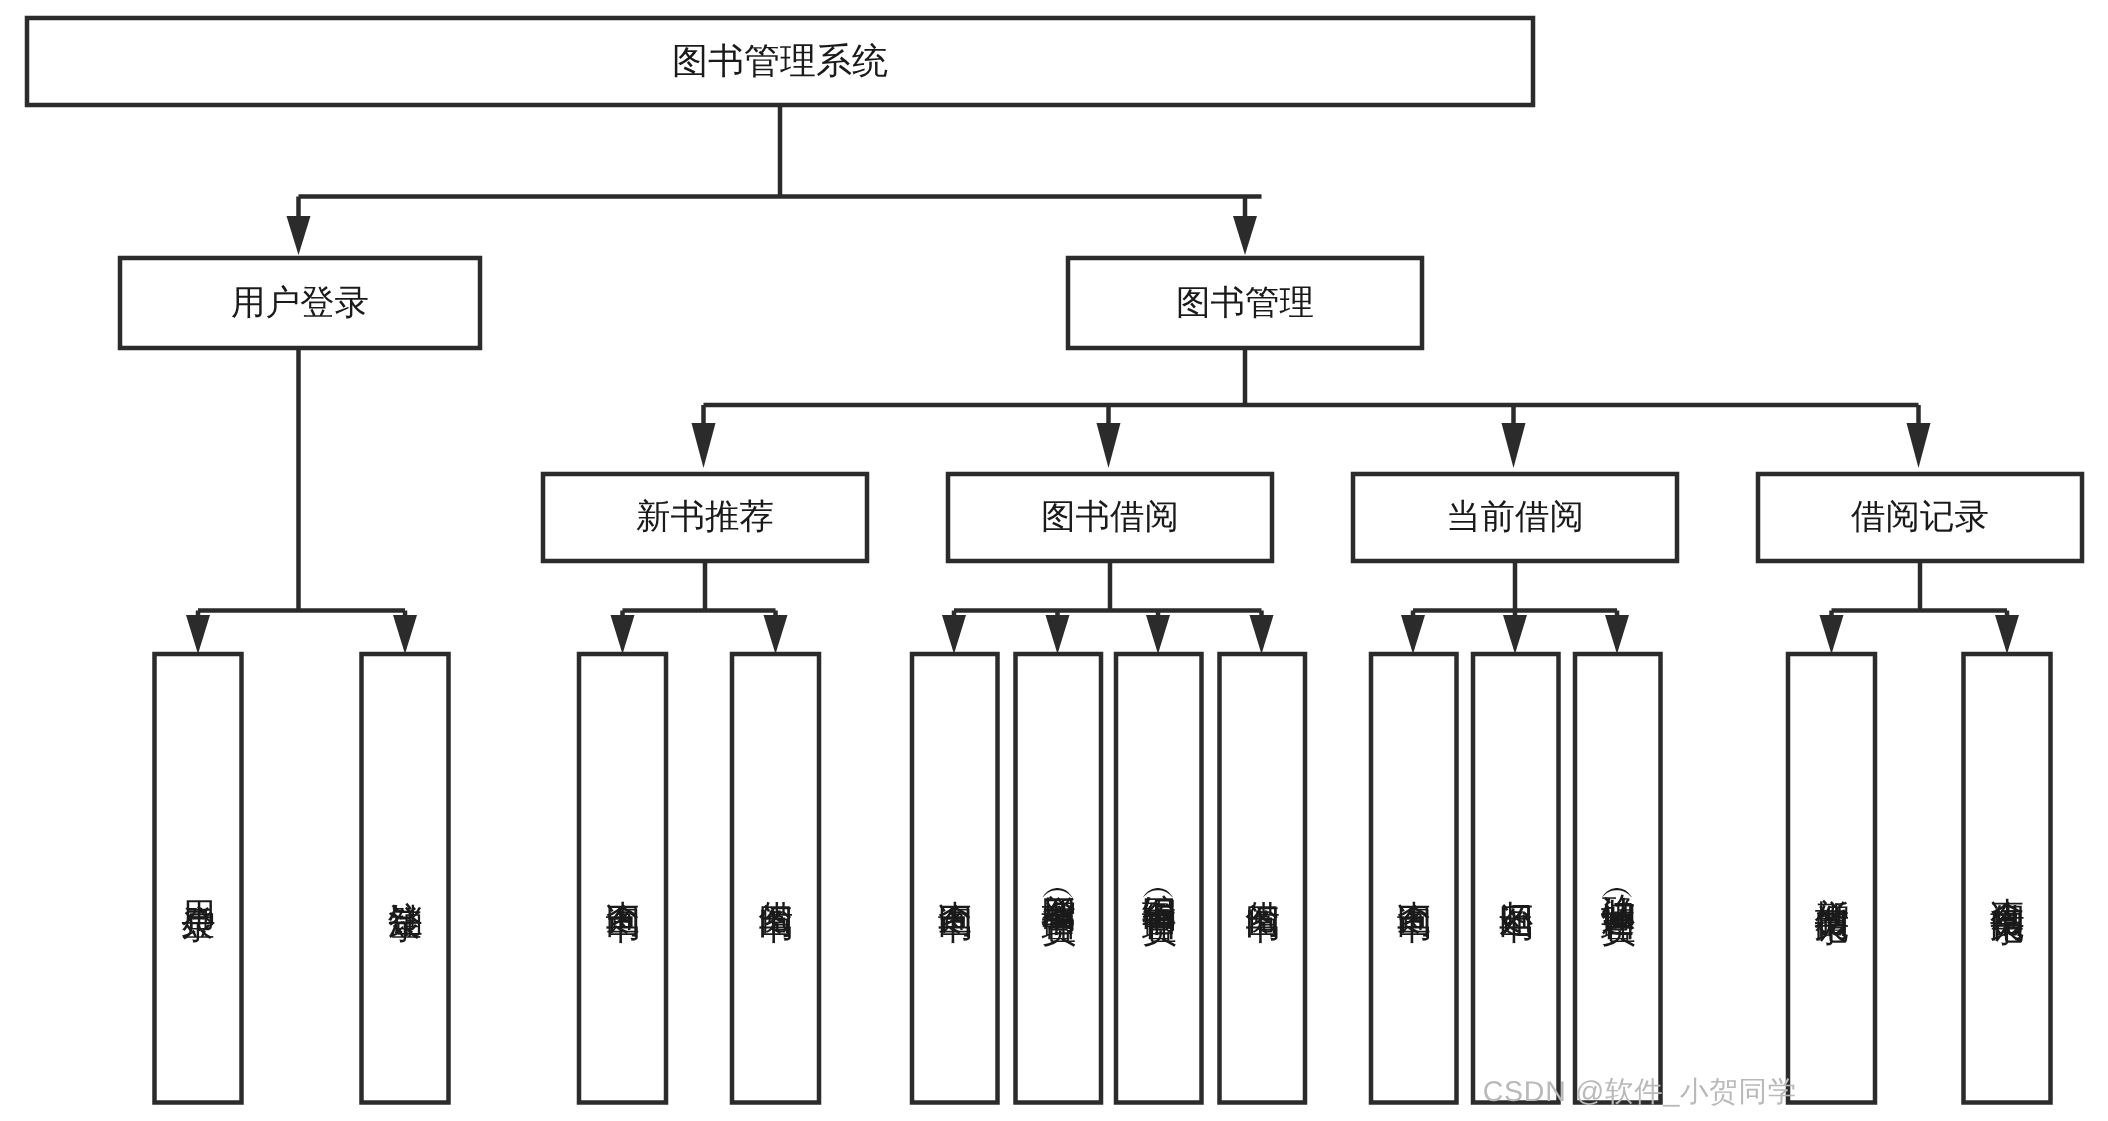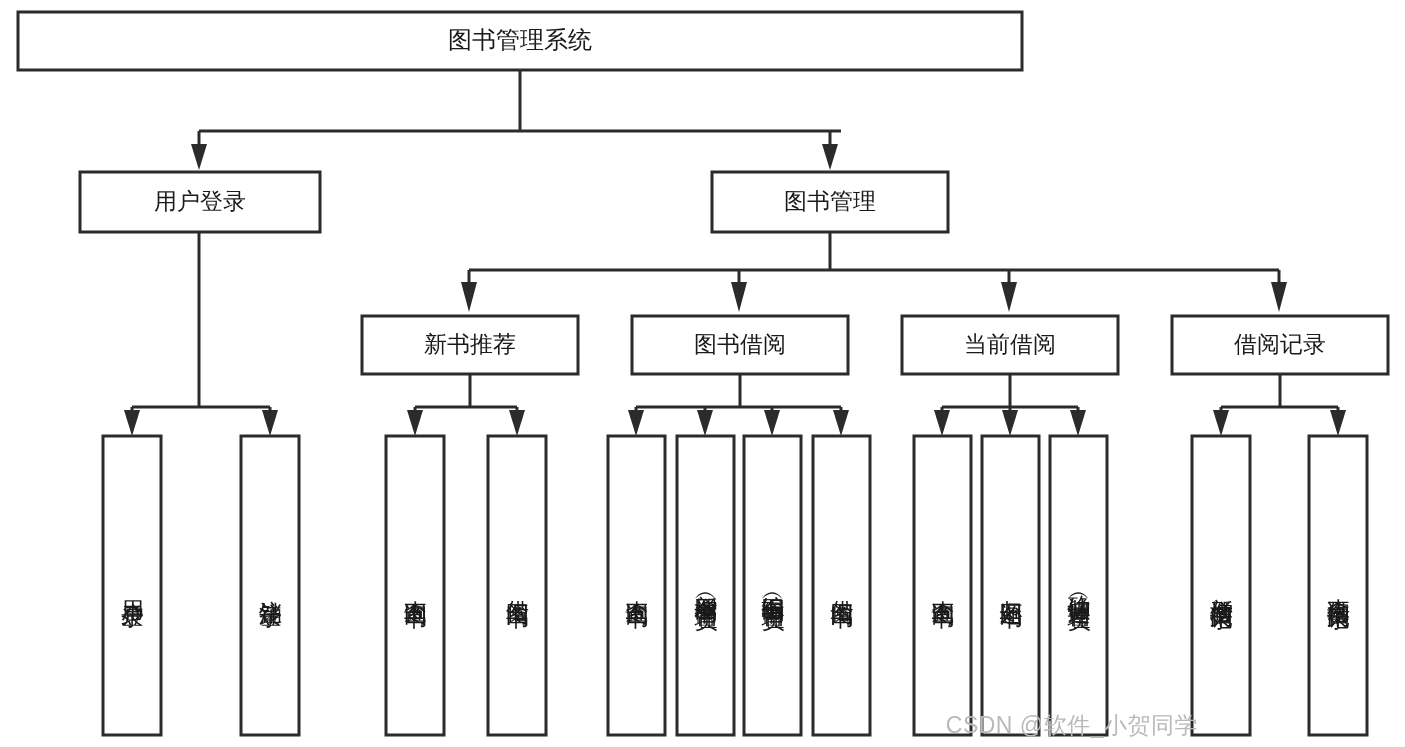--- a/index.html
+++ b/index.html
@@ -69,21 +69,21 @@
     align-items: center;
     justify-content: center;
     white-space: nowrap;
     pointer-events: none;
   }
   .watermark {
     position: absolute;
     right: 8px;
     bottom: 6px;
     font-family: "Liberation Sans", "DejaVu Sans", sans-serif;
-    font-size: 23px;
+    font-size: 19px;
     color: #b9b9b9;
     letter-spacing: 0.5px;
     white-space: nowrap;
   }
 </style>
 </head>
 <body>
 
 <div id="diagram-root">
 

